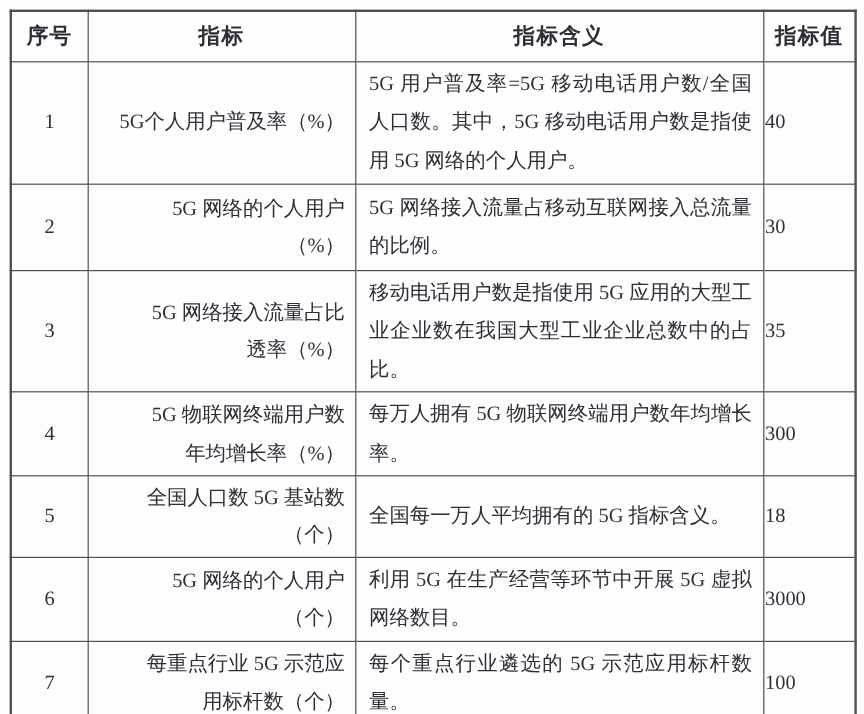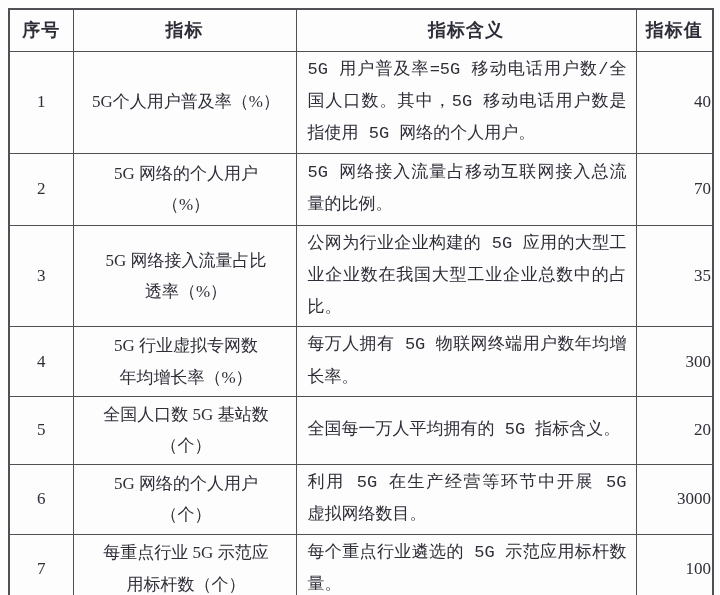--- a/index.html
+++ b/index.html
@@ -55,33 +55,32 @@
   tr.row-4 { height: 66px; }
   tr.row-5 { height: 68px; }
   tr.row-6 { height: 67px; }
   tr.row-7 { height: 64px; }
 
   td.cell-num {
     text-align: center;
     font-size: 17px;
   }
   td.cell-indicator {
-    text-align: center;
+    text-align: right;
     padding: 2px 8px 2px 11px;
     line-height: 1.85;
     white-space: pre-line;
   }
   td.cell-meaning {
     text-align: justify;
     padding: 2px 9px 2px 11px;
     line-height: 1.9;
-    font-family: Liberation Mono, monospace;
   }
   td.cell-value {
-    text-align: right;
+    text-align: left;
     font-size: 17px;
     margin-top: 14px;
   }
 </style>
 </head>
 <body>
 
 <div id="page">
   <table class="doc-table">
     <colgroup>
@@ -103,42 +102,42 @@
         <td class="cell-num">1</td>
         <td class="cell-indicator">5G个人用户普及率（%）</td>
         <td class="cell-meaning">5G 用户普及率=5G 移动电话用户数/全国人口数。其中，5G 移动电话用户数是指使用 5G 网络的个人用户。</td>
         <td class="cell-value">40</td>
       </tr>
       <tr class="row-2">
         <td class="cell-num">2</td>
         <td class="cell-indicator">5G 网络的个人用户
 （%）</td>
         <td class="cell-meaning">5G 网络接入流量占移动互联网接入总流量的比例。</td>
-        <td class="cell-value">70</td>
+        <td class="cell-value">30</td>
       </tr>
       <tr class="row-3">
         <td class="cell-num">3</td>
         <td class="cell-indicator">5G 网络接入流量占比
 透率（%）</td>
-        <td class="cell-meaning">公网为行业企业构建的 5G 应用的大型工业企业数在我国大型工业企业总数中的占比。</td>
+        <td class="cell-meaning">移动电话用户数是指使用 5G 应用的大型工业企业数在我国大型工业企业总数中的占比。</td>
         <td class="cell-value">35</td>
       </tr>
       <tr class="row-4">
         <td class="cell-num">4</td>
-        <td class="cell-indicator">5G 行业虚拟专网数
+        <td class="cell-indicator">5G 物联网终端用户数
 年均增长率（%）</td>
         <td class="cell-meaning">每万人拥有 5G 物联网终端用户数年均增长率。</td>
         <td class="cell-value">300</td>
       </tr>
       <tr class="row-5">
         <td class="cell-num">5</td>
         <td class="cell-indicator">全国人口数 5G 基站数
 （个）</td>
         <td class="cell-meaning">全国每一万人平均拥有的 5G 指标含义。</td>
-        <td class="cell-value">20</td>
+        <td class="cell-value">18</td>
       </tr>
       <tr class="row-6">
         <td class="cell-num">6</td>
         <td class="cell-indicator">5G 网络的个人用户
 （个）</td>
         <td class="cell-meaning">利用 5G 在生产经营等环节中开展 5G 虚拟网络数目。</td>
         <td class="cell-value">3000</td>
       </tr>
       <tr class="row-7">
         <td class="cell-num">7</td>

